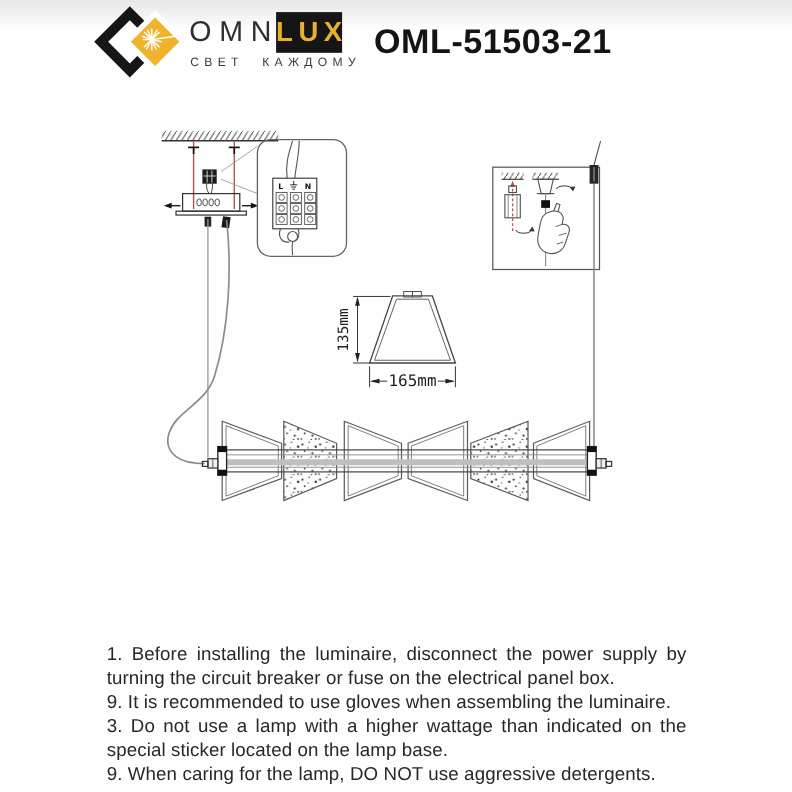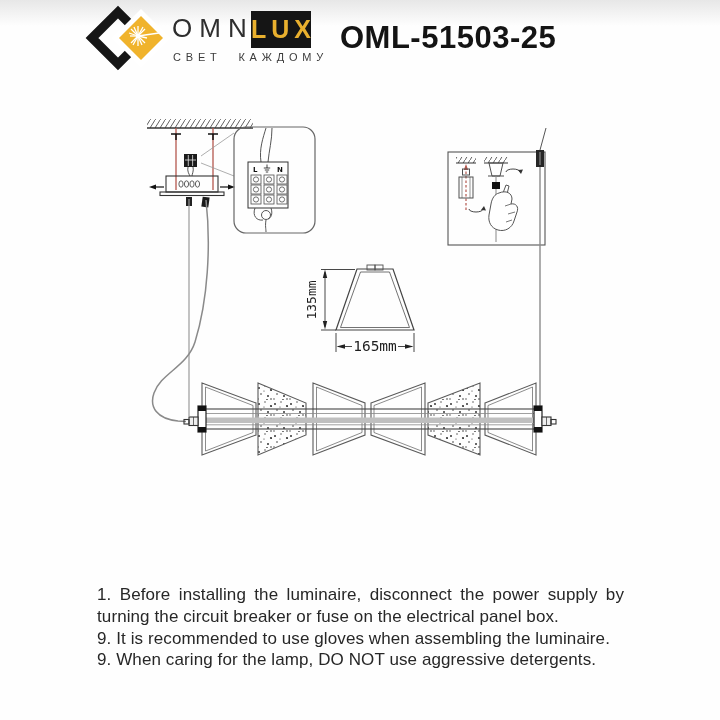--- a/index.html
+++ b/index.html
@@ -50,21 +50,21 @@
       <line x1="138" y1="36" x2="133" y2="45"></line>
         <line x1="138" y1="36" x2="159" y2="33"></line>
       <circle cx="138" cy="36" r="2.2" fill="#ffffff" stroke="none"></circle>
     </g>
   </svg>
   <div class="brand-primary">OMNI</div>
   <div class="lux-box">
     <span class="brand-secondary">LUX</span>
   </div>
   <div class="tagline">СВЕТ КАЖДОМУ</div>
-  <div class="model">OML-51503-25</div>
+  <div class="model">OML-51503-21</div>
 
   <svg class="diagram-svg" viewBox="0 0 720 720">
     <defs>
       <pattern id="hatch" width="5" height="8" patternUnits="userSpaceOnUse">
         <path d="M0,8 L5,0" stroke="#4f4f4f" stroke-width="0.9" fill="none"></path>
       </pattern>
       <pattern id="speckle" width="16" height="16" patternUnits="userSpaceOnUse">
         <g fill="#353535">
           <circle cx="3" cy="4" r="1.0"></circle>
             <circle cx="9" cy="2" r="0.7"></circle>
@@ -268,15 +268,16 @@
         <rect x="542" y="417" width="9" height="8.5" fill="#eee" stroke="#333"></rect>
         <line x1="546.5" y1="417" x2="546.5" y2="425.5" stroke="#333" stroke-width="0.7"></line>
         <rect x="551" y="419.5" width="5" height="4.5" stroke="#333"></rect>
       </g>
     </g>
   </svg>
 
   <section class="instructions">
     <p>1. Before installing the luminaire, disconnect the power supply by turning the circuit breaker or fuse on the electrical panel box.</p>
     <p>9. It is recommended to use gloves when assembling the luminaire.</p>
+    <p>3. Do not use a lamp with a higher wattage than indicated on the special sticker located on the lamp base.</p>
     <p>9. When caring for the lamp, DO NOT use aggressive detergents.</p>
   </section>
 </div>
 
 </body></html>

